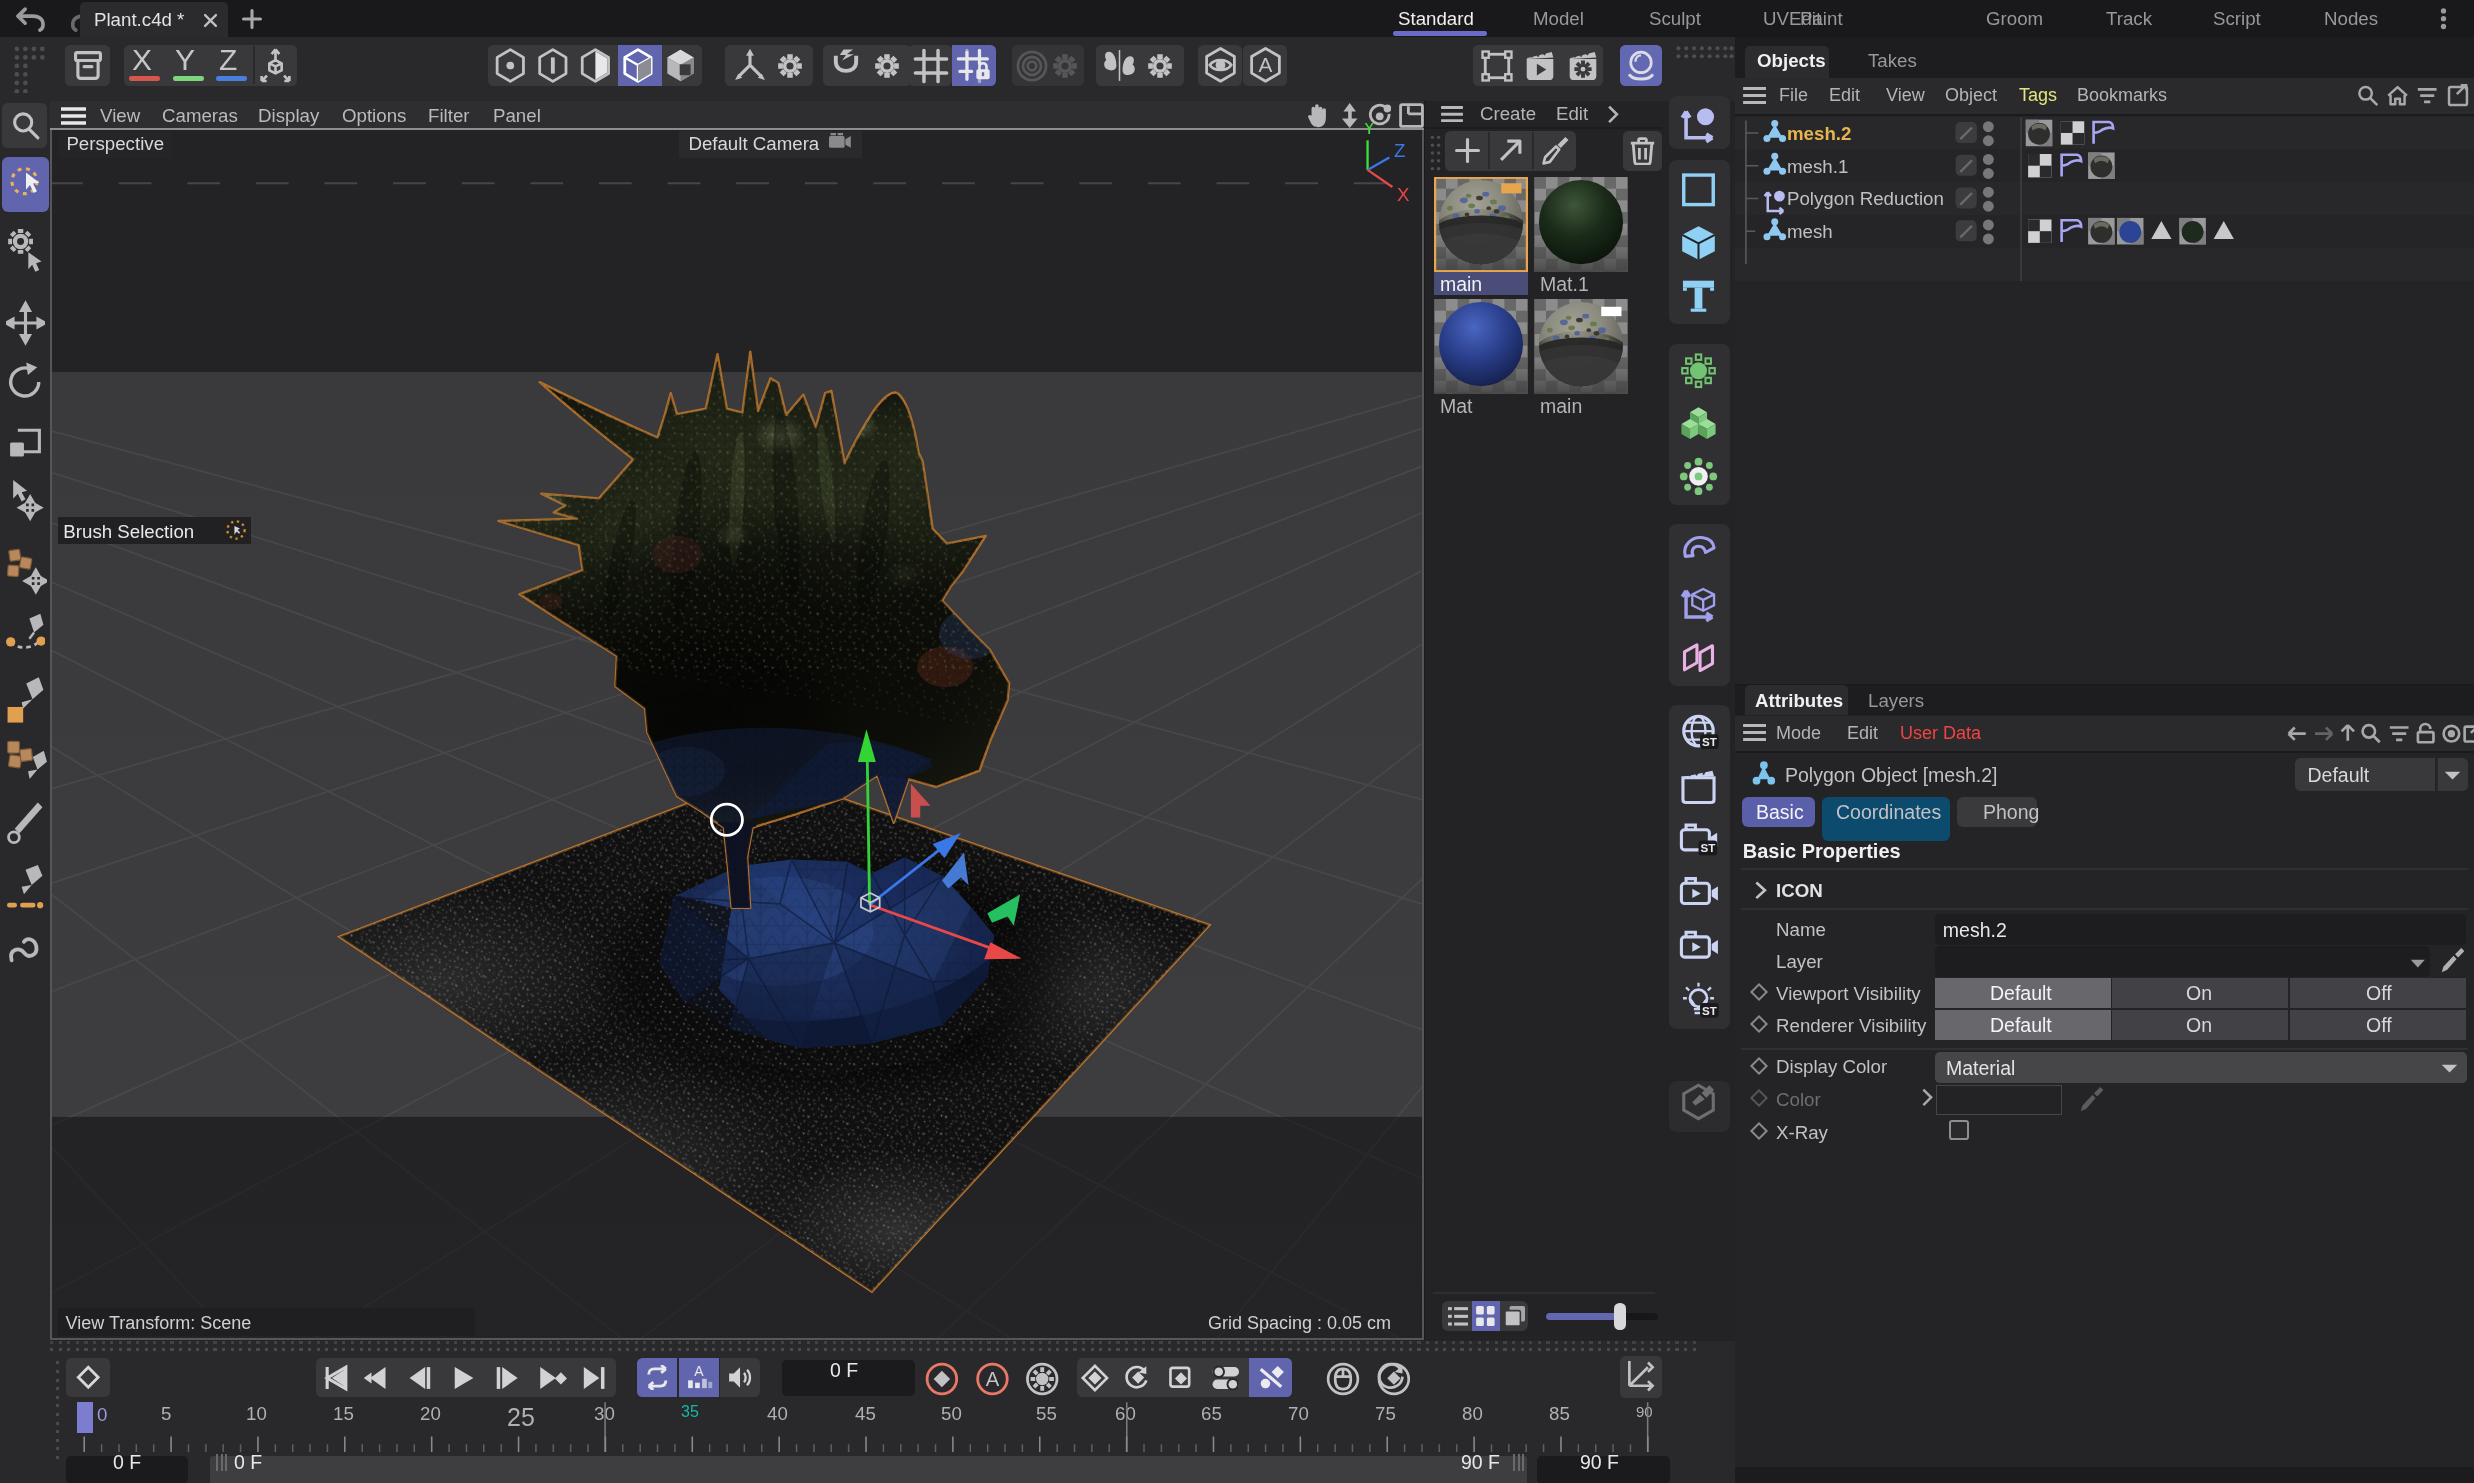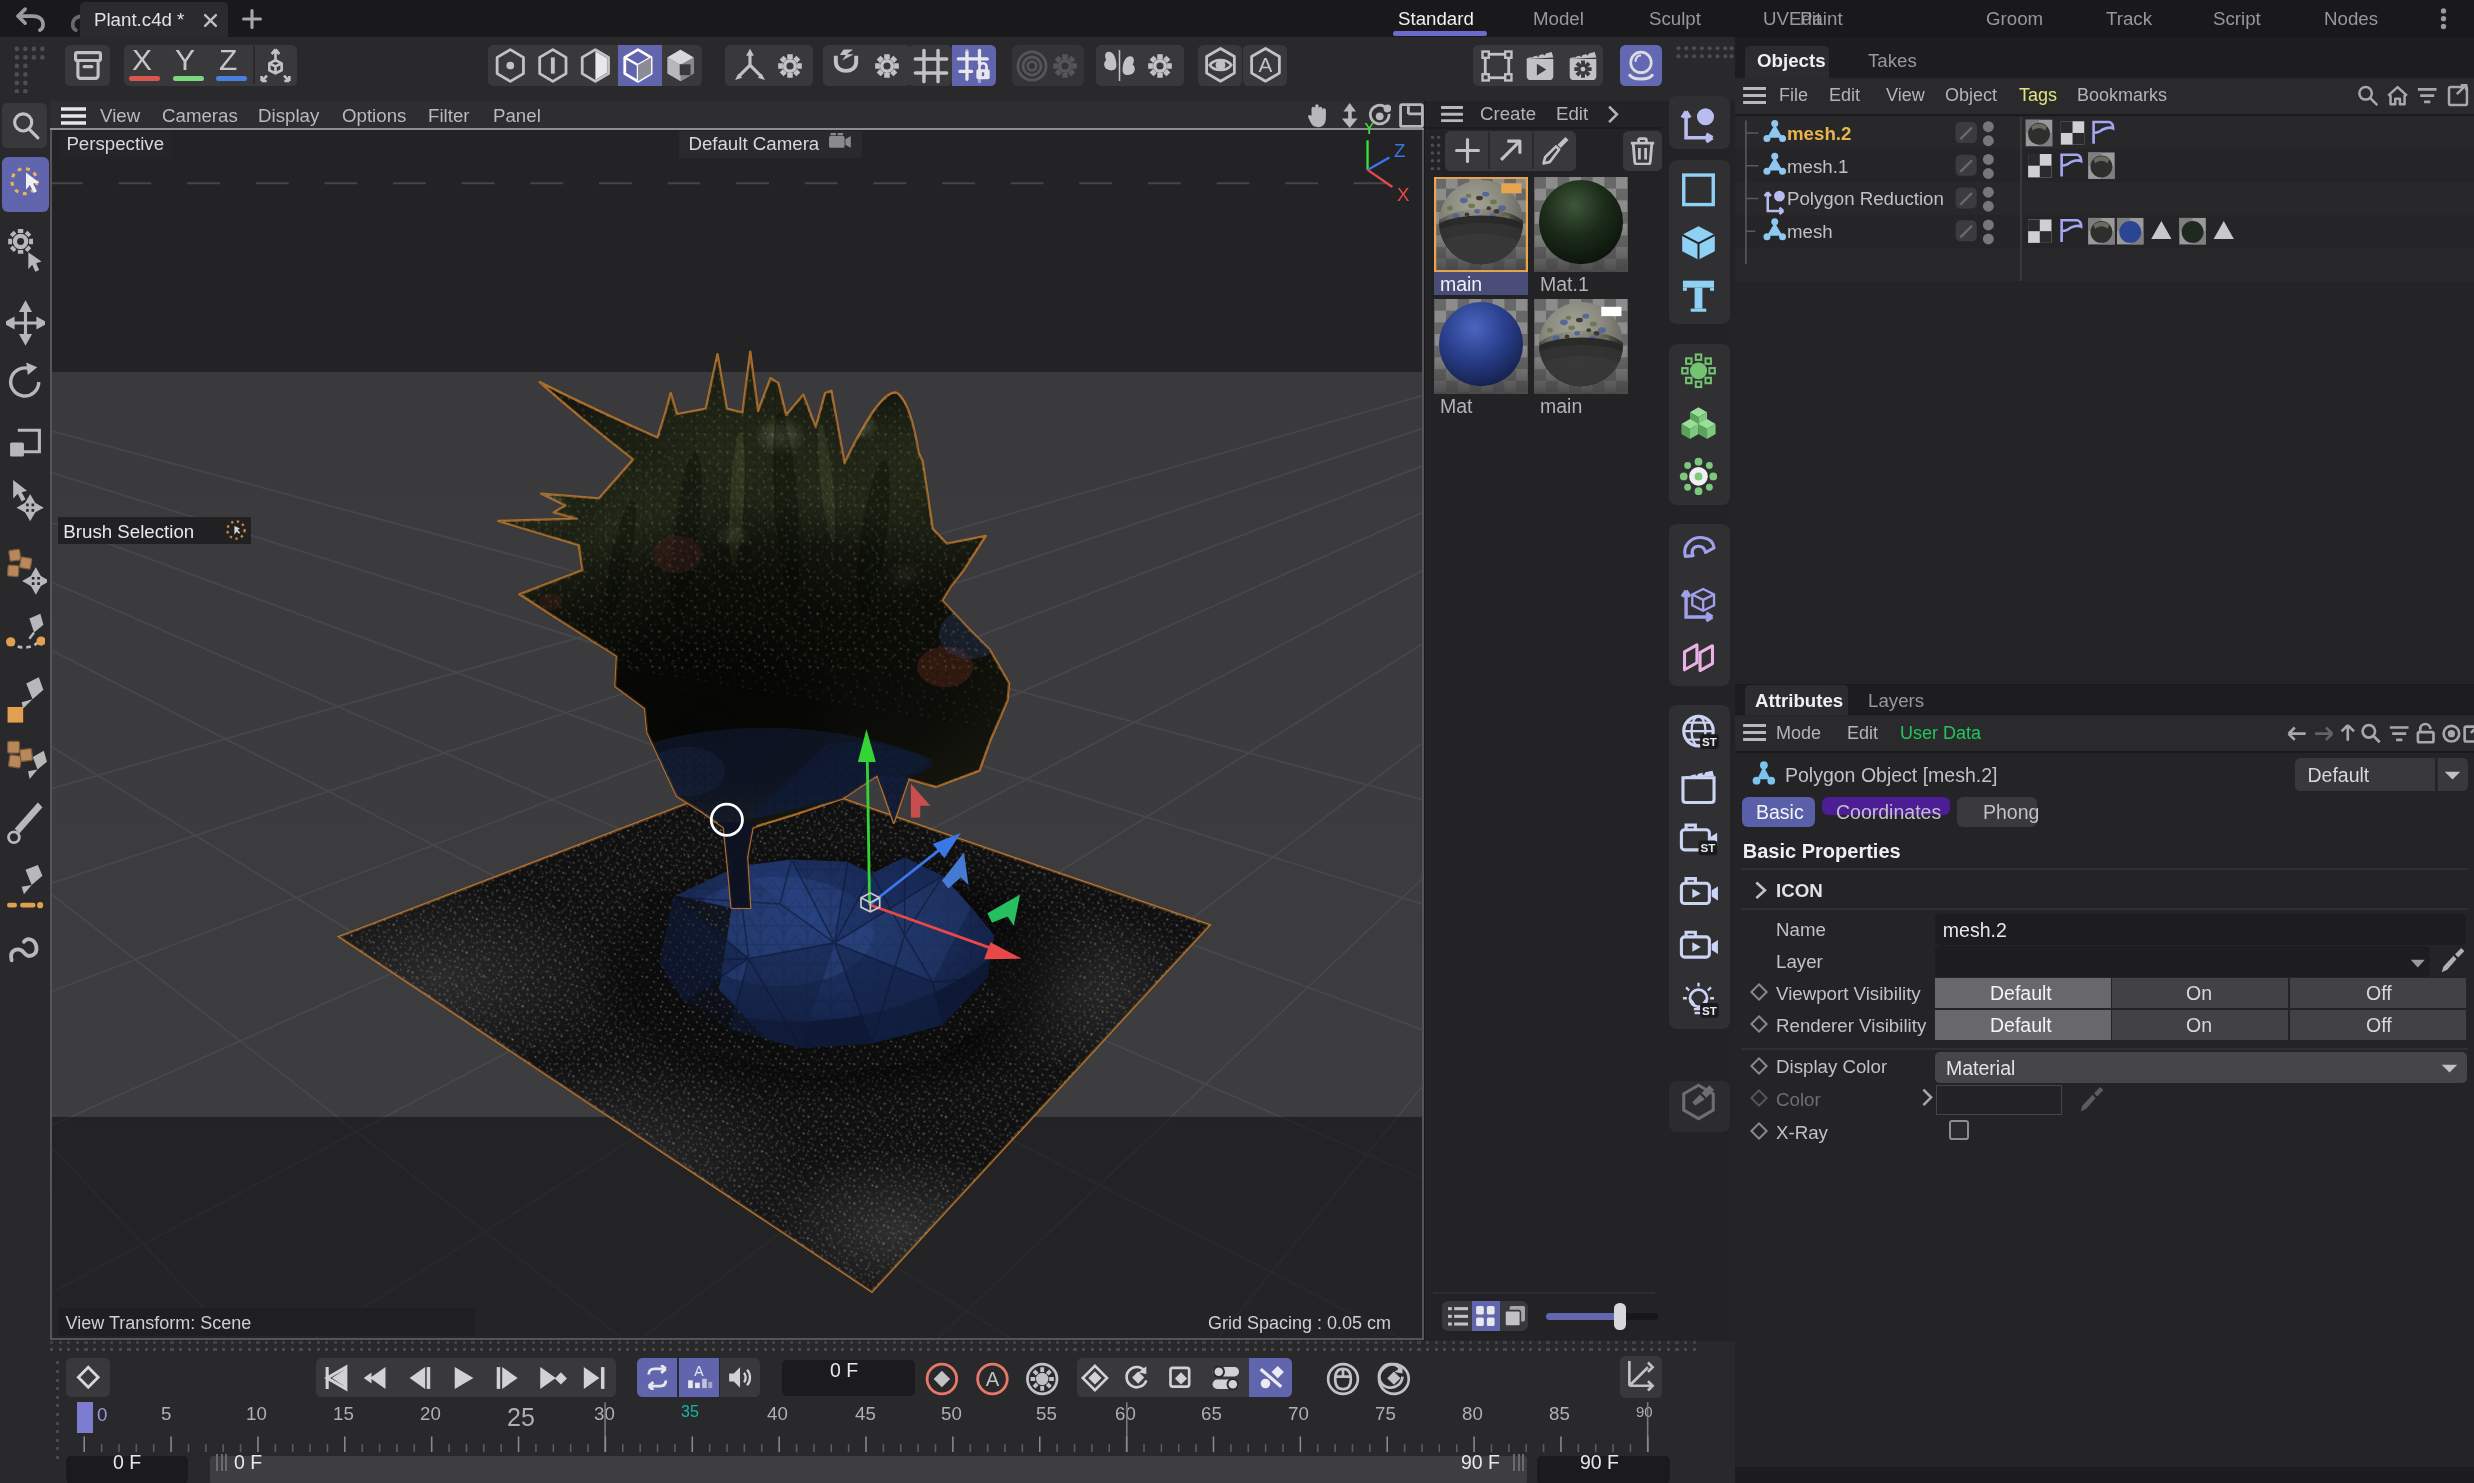--- a/index.html
+++ b/index.html
@@ -1143,21 +1143,21 @@
   <span class="abs" style="left:20px;top:653px;color:#f0f0f2;font-size:18.7px;font-weight:bold;">Attributes</span>
   <span class="abs" style="left:133px;top:653px;color:#98989a;font-size:18.7px;">Layers</span>
   <div class="abs" style="left:0;top:679px;width:739px;height:36px;background:#2a2a2c;"></div>
   <svg class="abs" style="left:7.8px;top:687px;" width="23.4" height="17" viewBox="0 0 30 22">
         <g stroke="#b8b8ba" stroke-width="4">
           <path d="M0 2 H30 M0 11 H30 M0 20 H30"></path>
         </g>
       </svg>
   <span class="abs" style="left:41px;top:686px;color:#b4b4b6;font-size:18px;">Mode</span>
   <span class="abs" style="left:112px;top:686px;color:#b4b4b6;font-size:18px;">Edit</span>
-  <span class="abs" style="left:165px;top:686px;color:#22c55e;font-size:18px;">User Data</span>
+  <span class="abs" style="left:165px;top:686px;color:#ef4444;font-size:18px;">User Data</span>
   <svg class="abs" style="left:552px;top:685px;" width="187" height="23.4" viewBox="0 0 240 30">
     <g fill="none" stroke="#a8a8aa" stroke-width="3.4">
       <path d="M2 15 H24 M2 15 L10 7 M2 15 L10 23"></path>
       <g opacity="0.45">
             <path d="M36 15 H58 M58 15 L50 7 M58 15 L50 23"></path>
           </g>
       <path d="M78 24 V4 M78 4 L70 12 M78 4 L86 12"></path>
       <g>
             <circle cx="105" cy="12" r="8"></circle>
             <path d="M111 18 L119 26"></path>
@@ -1188,21 +1188,21 @@
   <div class="abs" style="left:560px;top:721px;width:140px;height:33px;background:#39393b;border-radius:5.5px 0 0 5.5px;">
         <span class="abs" style="left:12.5px;top:5.5px;color:#d8d8da;font-size:19.5px;">Default</span>
       </div>
   <div class="abs" style="left:702px;top:721px;width:31px;height:33px;background:#39393b;border-radius:0 5.5px 5.5px 0;border-left:1.6px solid #2a2a2c;"></div>
   <svg class="abs" style="left:709px;top:734px;" width="17" height="9.4" viewBox="0 0 22 12">
         <path d="M1 1 L11 11 L21 1 Z" fill="#c2c2c4"></path>
       </svg>
   <div class="abs" style="left:7px;top:760px;width:73px;height:30px;background:#5a5fa9;border-radius:6.2px;">
         <span class="abs" style="left:14px;top:3.9px;color:#f4f4f6;font-size:19.5px;">Basic</span>
       </div>
-  <div class="abs" style="left:87px;top:760px;width:128px;height:18px;background:#4c1d95;border-radius:6.2px;">
+  <div class="abs" style="left:87px;top:760px;width:128px;height:44px;background:#0c4a6e;border-radius:6.2px;">
         <span class="abs" style="left:14px;top:3.9px;color:#c2c2c4;font-size:19.5px;">Coordinates</span>
       </div>
   <div class="abs" style="left:222px;top:760px;width:80px;height:30px;background:#3a3a3c;border-radius:6.2px;">
         <span class="abs" style="left:26px;top:3.9px;color:#c2c2c4;font-size:19.5px;">Phong</span>
       </div>
   <span class="abs" style="left:7.8px;top:803px;color:#f0f0f2;font-size:20px;font-weight:bold;">Basic Properties</span>
   <div class="abs" style="left:6.2px;top:831px;width:727px;height:1.6px;background:#303032;"></div>
   <svg class="abs" style="left:18.7px;top:844px;" width="14" height="18.7" viewBox="0 0 18 24">
         <path d="M3 2 L14 12 L3 22" fill="none" stroke="#c2c2c4" stroke-width="3.4"></path>
       </svg>

